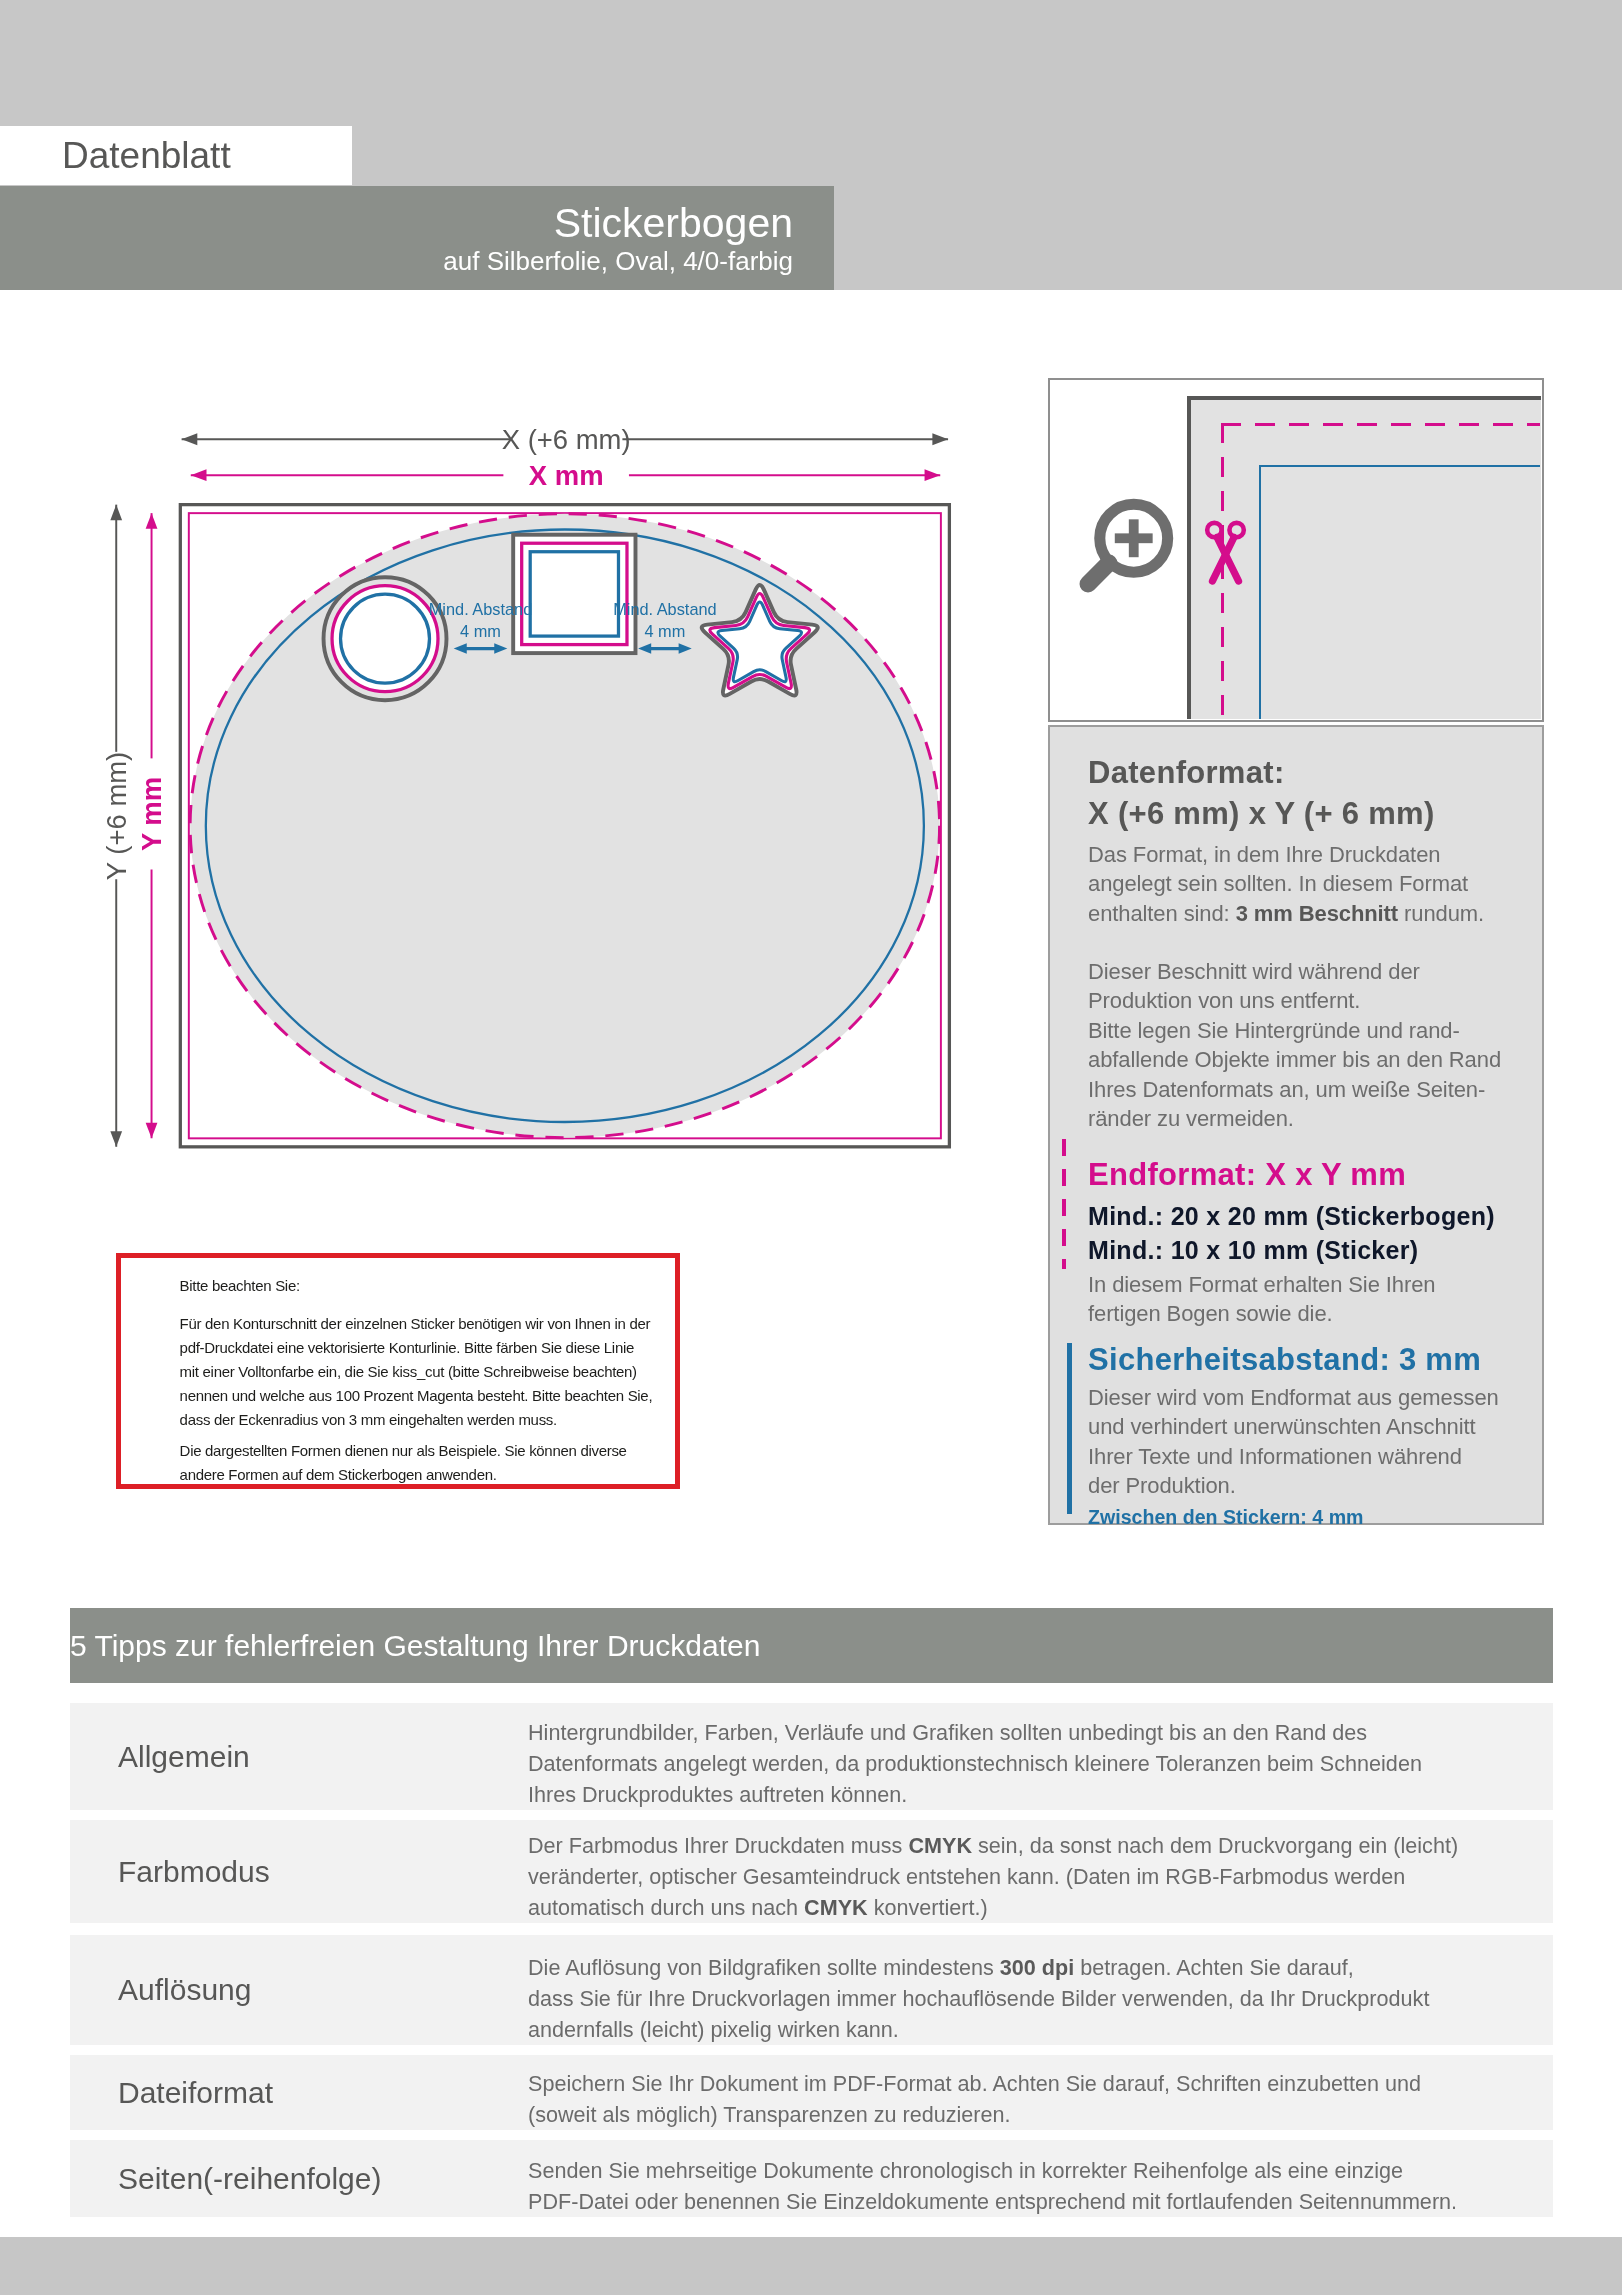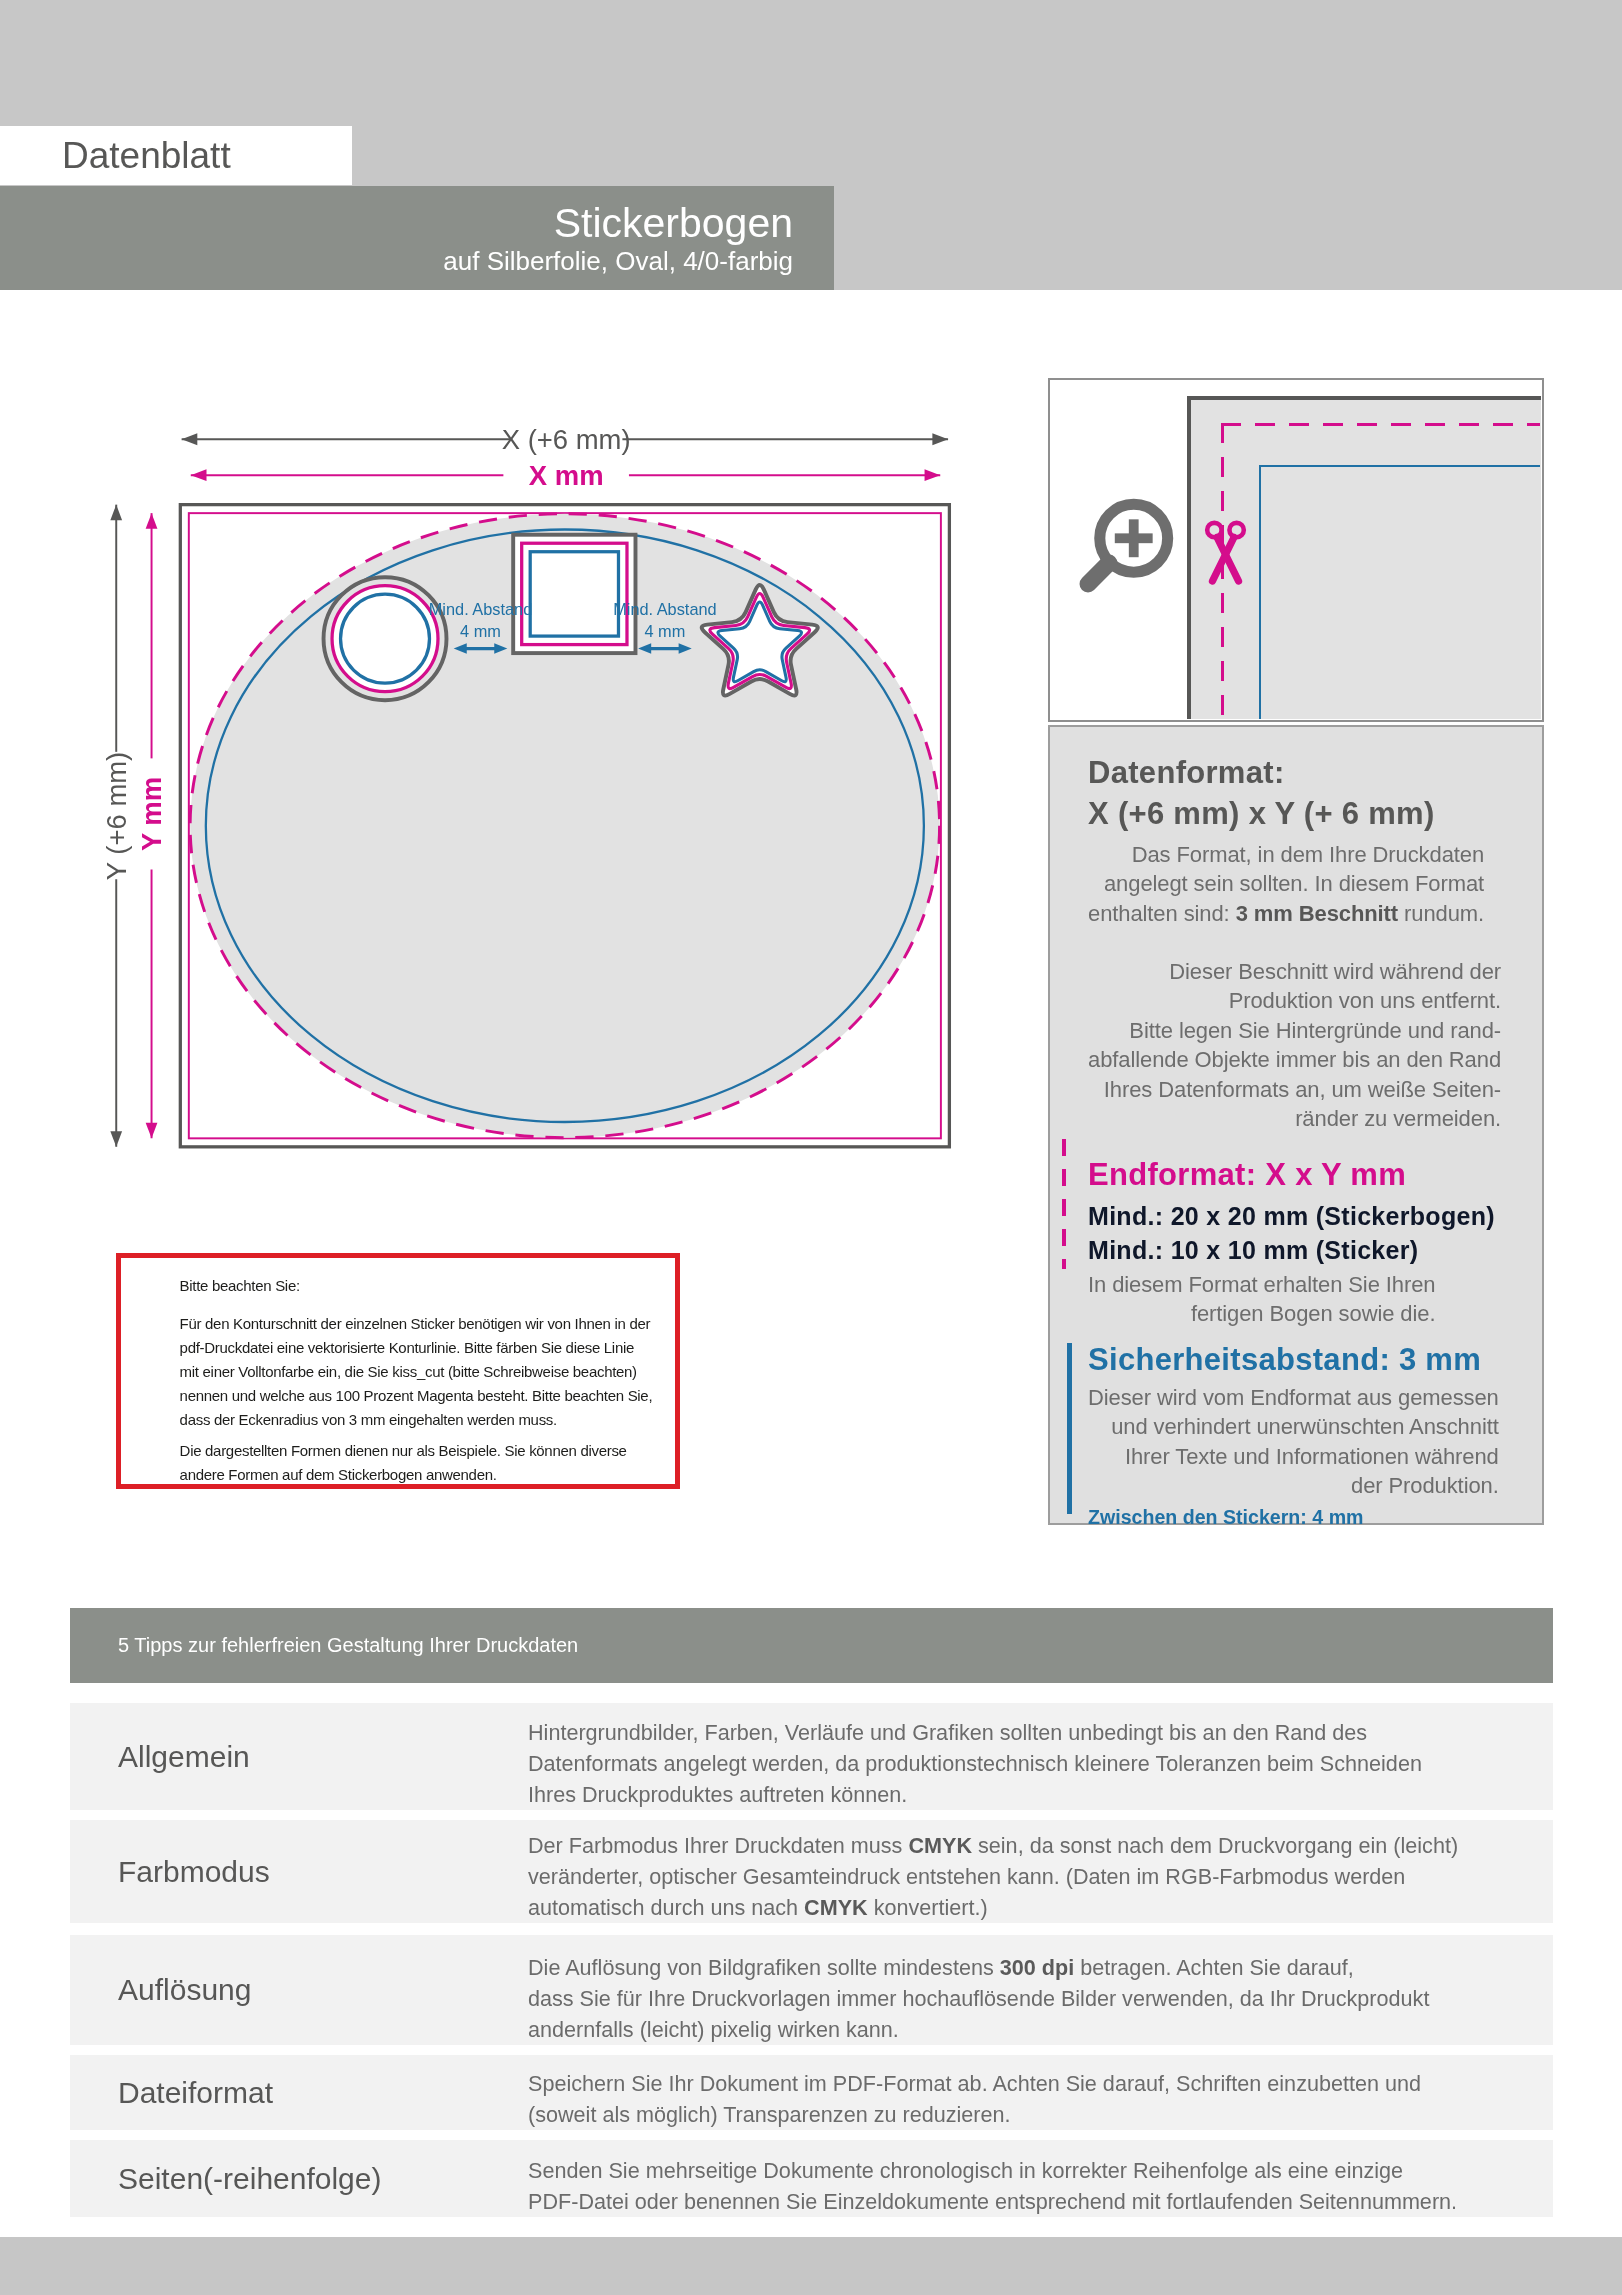--- a/index.html
+++ b/index.html
@@ -27,42 +27,42 @@
             background:repeating-linear-gradient(180deg,#d40d8c 0 19.6px,transparent 19.6px 34px); }
   .dash-h { position:absolute; left:171px; top:43px; width:319px; height:3.3px;
             background:repeating-linear-gradient(90deg,#d40d8c 0 19.6px,transparent 19.6px 34px); }
   .blue-corner { position:absolute; left:209px; top:85px; width:281px; height:254px;
                  border-left:2.6px solid #2071a5; border-top:2.6px solid #2071a5; }
   .magnifier { position:absolute; left:23px; top:108px; }
   .scissors { position:absolute; left:146px; top:137px; }
 
   
   .info-panel { position:absolute; left:1048px; top:725px; width:496px; height:800px; background:#e0e0e0; border:2px solid #9d9d9d; }
-  .info-panel .blk { position:absolute; left:38px; white-space:nowrap;text-align:right; }
+  .info-panel .blk { position:absolute; left:38px; white-space:nowrap; }
   .h-dark { font-size:31px; font-weight:bold; color:#575756; letter-spacing:0.3px; line-height:39px; }
   .h-mag  { font-size:31px; font-weight:bold; color:#d40d8c; letter-spacing:0.3px; line-height:38px; }
   .h-mag2 { font-size:25px; font-weight:bold; color:#0f172a; letter-spacing:0.3px; line-height:34px; }
   .h-blue { font-size:31px; font-weight:bold; color:#2071a5; letter-spacing:0.3px; line-height:38px; }
   .body-g { font-size:22px; color:#6d6d6d; letter-spacing:-0.1px; line-height:29.4px; }
   .body-g b { color:#575756; }
   .note-blue { font-size:19.6px; font-weight:bold; color:#2071a5; }
   .mark-mag { position:absolute; left:11.8px; top:412px; width:4.6px; height:130px;
               background:repeating-linear-gradient(180deg,#d40d8c 0 17px,transparent 17px 30px); }
   .mark-blue { position:absolute; left:17px; top:616px; width:4.6px; height:171px; background:#2071a5; }
 
   
   .note-box { position:absolute; left:116px; top:1253px; width:564px; height:236px; background:#fff;
               border:5.2px solid #dd1f26; padding:15.7px 19.6px 0 19.6px; }
   .note-box div { font-size:15px; color:#1d1d1b; letter-spacing:-0.3px; line-height:24px; white-space:nowrap;padding-left:39px; }
   .note-box .nt { margin-bottom:14.4px; }
   .note-box .gap { height:6.5px; }
 
   
   .tips-bar { position:absolute; left:70px; top:1608px; width:1483px; height:75px; background:#8b8f8a; }
-  .tips-bar span { display:block; padding-left:48px; line-height:75px; font-size:20px; color:#ffffff; }
+  .tips-bar span { display:block; line-height:75px; font-size:30px; color:#ffffff; }
   .tip-row { position:absolute; left:70px; width:1483px; background:#f2f2f2; }
   .tip-label { position:absolute; left:48px; top:0; height:100%; display:flex; align-items:center;
                font-size:30px; color:#575756; }
   .tip-desc { position:absolute; left:458px; top:0; height:100%; display:flex; flex-direction:column; justify-content:flex-end; }
   .tip-desc div { font-size:21.6px; color:#6b6b6b; line-height:31px; white-space:nowrap; }
   .tip-desc b { color:#5a5a5a; }
 
   .footer-band { position:absolute; left:0; top:2237px; width:1623px; height:59px; background:#c6c6c6; }
 </style>
 </head>

